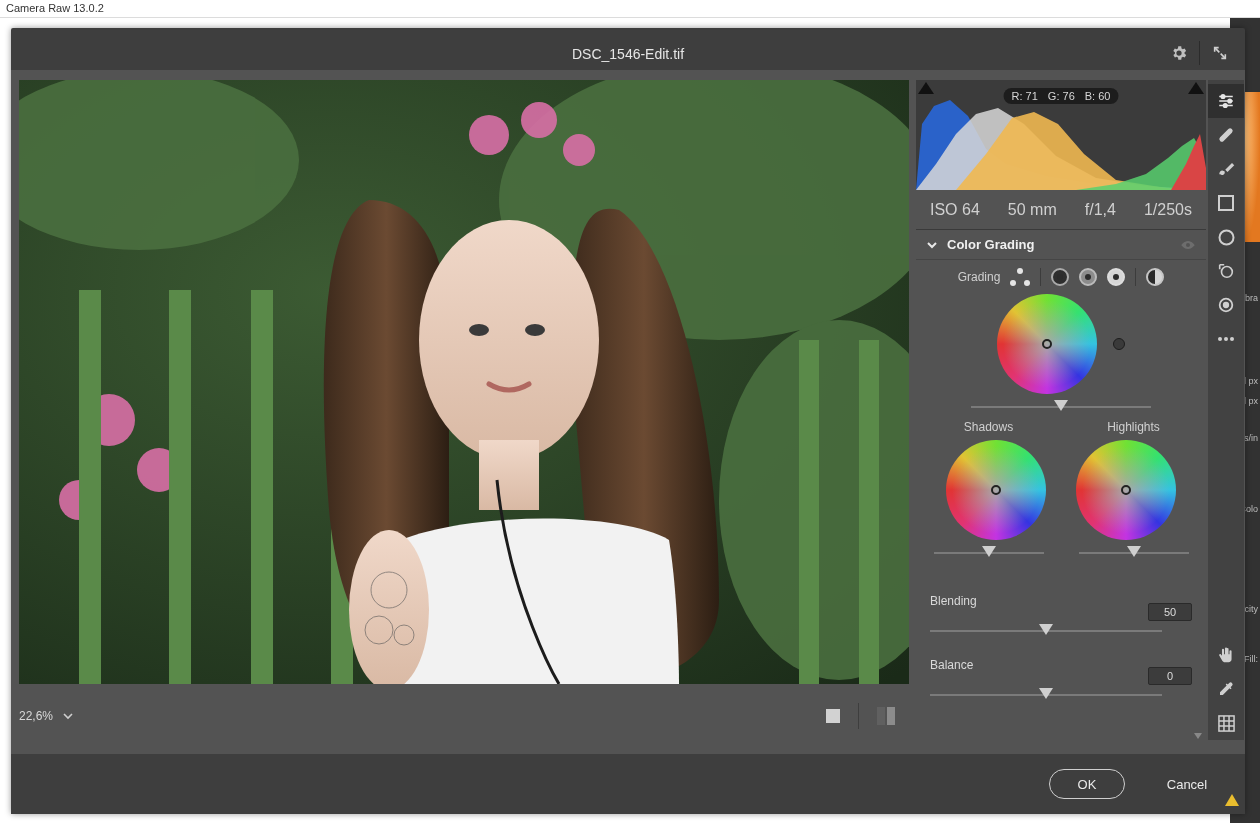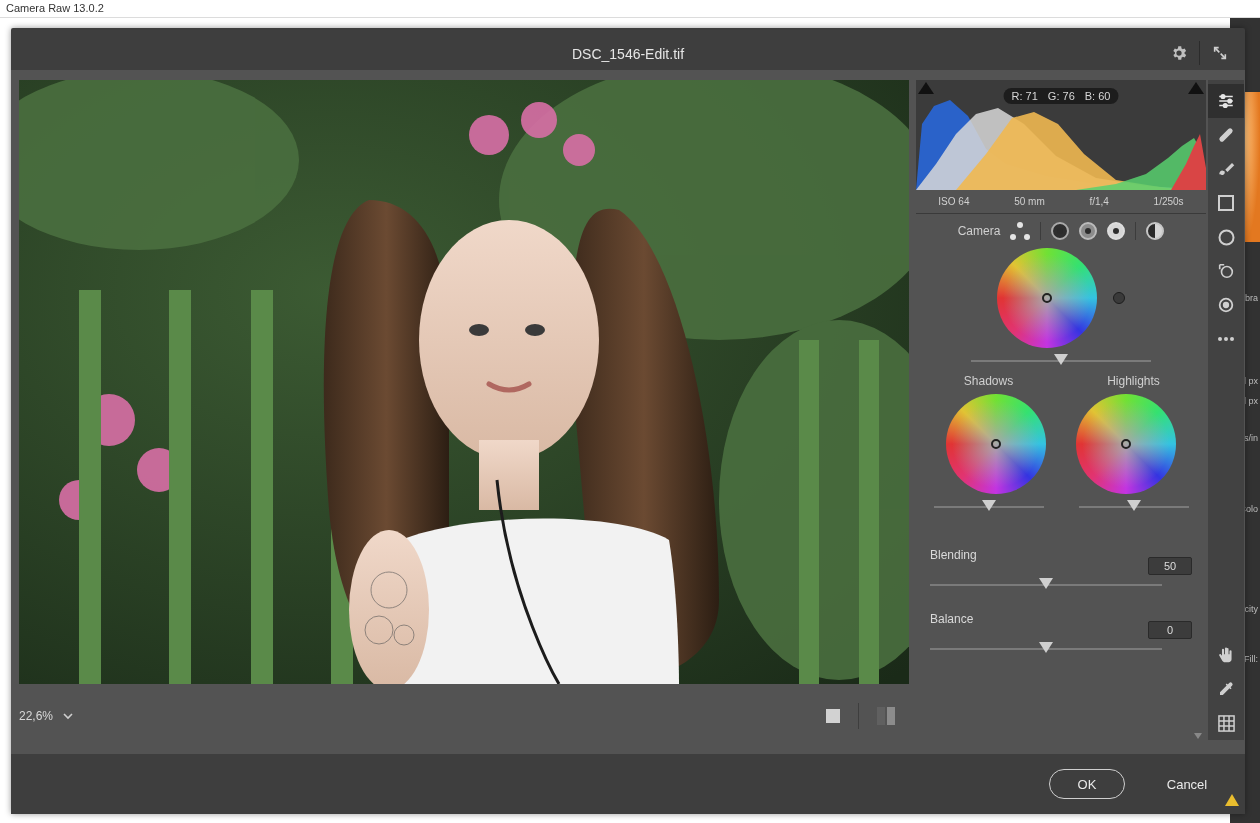--- a/index.html
+++ b/index.html
@@ -33,21 +33,21 @@
   .split-icon span:first-child{ background:#606060;}
 
   
   .panel { position:absolute; left:905px; top:10px; width:290px; height:660px; background:#535353; color:#d9d9d9; font-size:13px; overflow:hidden;}
   .histo { height:110px; position:relative; background:#3b3b3b; }
   .histo .clip{ position:absolute; width:0; height:0; border-left:8px solid transparent; border-right:8px solid transparent;}
   .histo .clip.left{ left:2px; top:2px; border-bottom:12px solid #111;}
   .histo .clip.right{ right:2px; top:2px; border-bottom:12px solid #111;}
   .rgb-readout{ position:absolute; top:8px; left:50%; transform:translateX(-50%); background:rgba(20,20,20,.75); color:#d7d7d7; font-size:11px; padding:2px 8px; border-radius:9px; display:flex; gap:10px;}
   .histo-svg{ position:absolute; left:0; bottom:0; right:0; height:96px;}
-  .exif-row{ height:24px; display:flex; justify-content:space-around; align-items:center; font-size:10px; color:#d0d0d0; background:#535353; border-bottom:1px solid #3a3a3a;}
+  .exif-row{ height:40px; display:flex; justify-content:space-around; align-items:center; font-size:16px; color:#d0d0d0; background:#535353; border-bottom:1px solid #3a3a3a;}
   .section-head{ height:30px; display:flex; align-items:center; gap:9px; padding:0 10px; font-weight:600; font-size:13px; color:#f0f0f0; position:relative; border-bottom:1px solid #454545;}
   .section-head .eye{ position:absolute; right:10px; color:#777;}
   .scroll-arrow-up{ position:absolute; right:2px; top:0; width:12px; display:flex; justify-content:center; color:#888;}
   .scroll-arrow-dn{ position:absolute; right:2px; bottom:0; width:12px; display:flex; justify-content:center; color:#888;}
 
   .adjust-row{ display:flex; align-items:center; justify-content:center; gap:10px; padding:8px 0 6px;}
   .adjust-lbl{ font-size:12px; color:#d0d0d0;}
   .adjust-sep{ width:1px; height:18px; background:#3c3c3c;}
   .adj-circle{ width:18px; height:18px; border-radius:50%; border:2px solid #c6c6c6; position:relative;}
   .adj-circle.inner::after{content:""; position:absolute; width:6px; height:6px; border-radius:50%; background:#2c2c2c; left:50%; top:50%; transform:translate(-50%,-50%);}
@@ -252,23 +252,34 @@
         </svg>
       </div>
 
       <div class="exif-row" data-interactable="false">
         <span data-interactable="false">ISO 64</span>
         <span data-interactable="false">50 mm</span>
         <span data-interactable="false">f/1,4</span>
         <span data-interactable="false">1/250s</span>
       </div>
 
+      <div class="section-head" data-interactable="true">
+        <svg width="12" height="12" viewBox="0 0 12 12" data-interactable="false">
+            <path d="M2 4l4 4 4-4" fill="none" stroke="#e8e8e8" stroke-width="2"></path>
+          </svg>
+        <span data-interactable="false">Color Grading</span>
+        <span class="eye" data-interactable="true">
+          <svg width="16" height="12" viewBox="0 0 24 16" data-interactable="false">
+              <path d="M12 2C6 2 2 8 2 8s4 6 10 6 10-6 10-6S18 2 12 2zm0 9a3 3 0 113-3 3 3 0 01-3 3z" fill="#6d6d6d"></path>
+            </svg>
+        </span>
+      </div>
 
       <div class="adjust-row" data-interactable="false">
-        <span class="adjust-lbl" data-interactable="false">Camera</span>
+        <span class="adjust-lbl" data-interactable="false">Grading</span>
         <div class="tri-dots" data-interactable="true">
             <span></span>
             <span></span>
             <span></span>
           </div>
         <div class="adjust-sep" data-interactable="false"></div>
         <div class="adj-circle dark inner" data-interactable="true"></div>
         <div class="adj-circle mid inner" data-interactable="true"></div>
         <div class="adj-circle light inner" data-interactable="true"></div>
         <div class="adjust-sep" data-interactable="false"></div>

